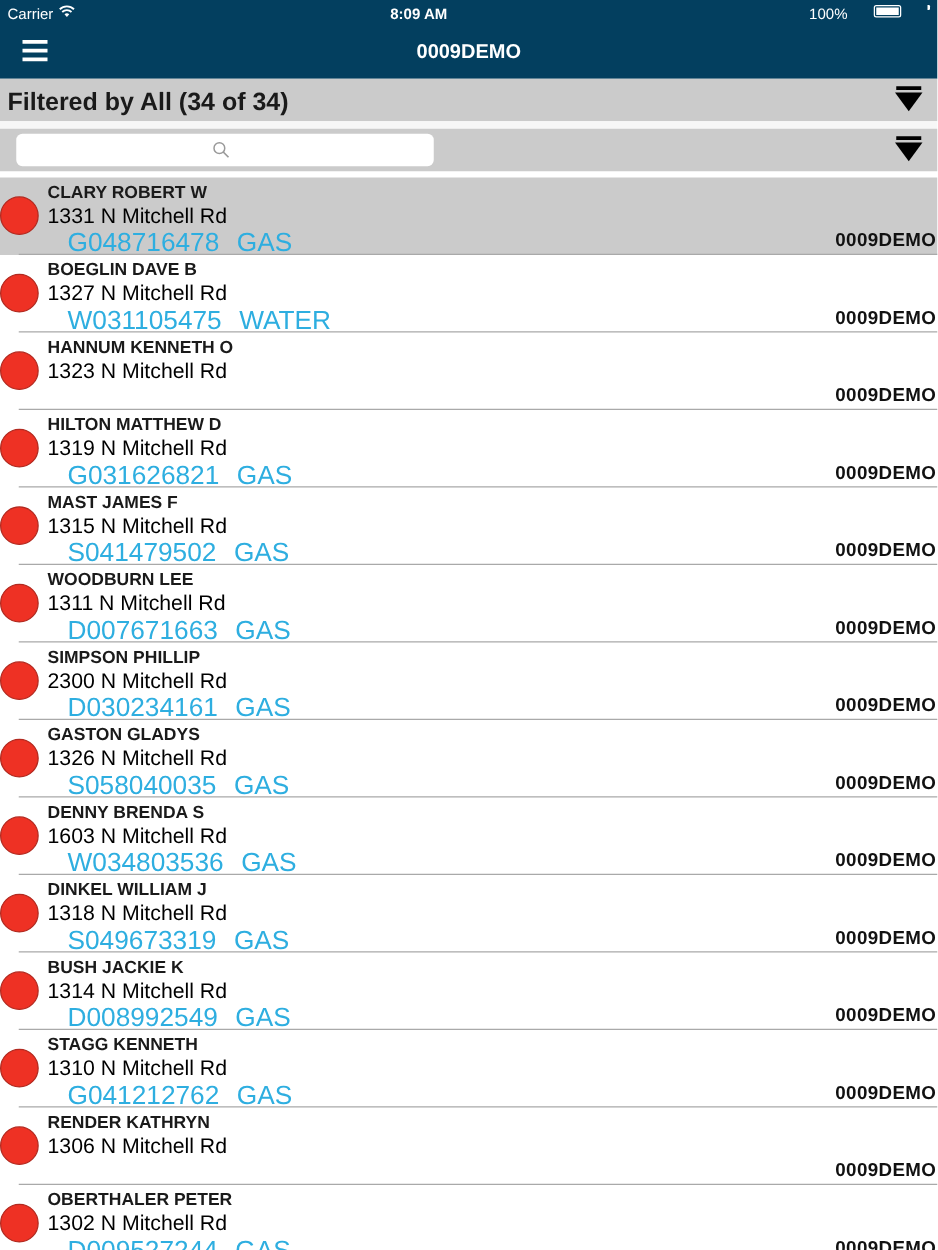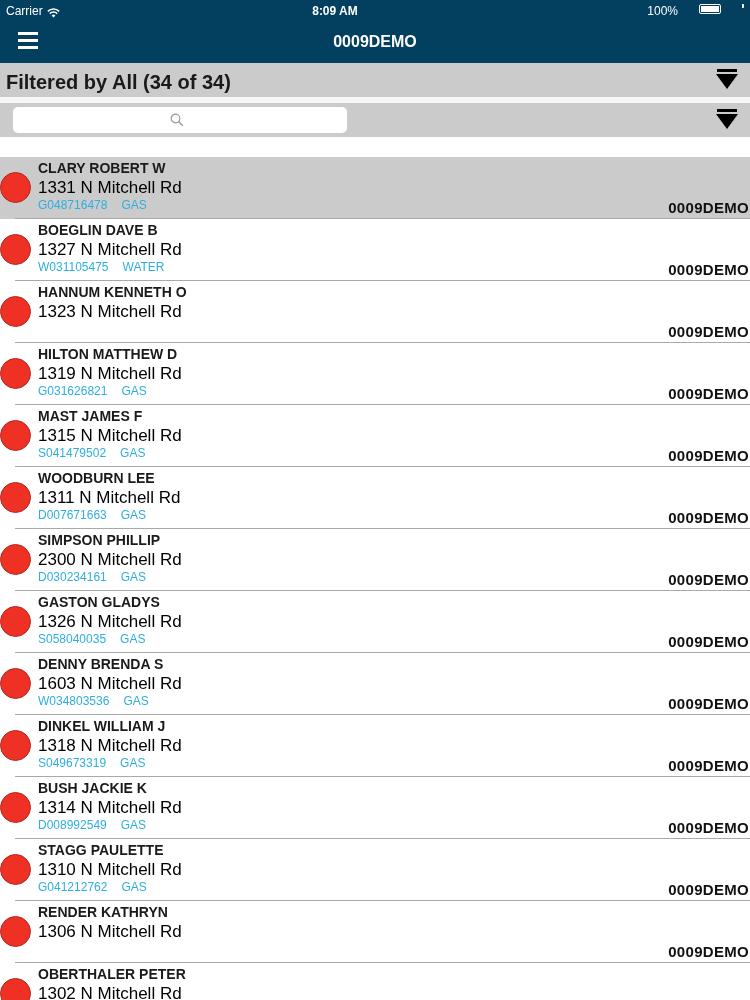--- a/index.html
+++ b/index.html
@@ -1,21 +1,21 @@
 <!DOCTYPE html>
 <html><head>
 <meta charset="utf-8">
 <style>
   * { box-sizing: border-box; margin: 0; padding: 0; }
   html, body { width: 750px; height: 1000px; overflow: hidden; background: #ffffff; }
   body { font-family: "Liberation Sans", "DejaVu Sans", sans-serif; position: relative; }
 
   .topbar { position: absolute; left: 0; top: 0; width: 750px; height: 63px; background: #033f5f; color: #fff; }
   .status { position: absolute; left: 0; top: 0; width: 750px; height: 22px; font-size: 12px; color: #fff; }
-  .status .carrier { position: absolute; left: 6px; top: 4px; display: flex; align-items: flex-end; gap: 4px; }
+  .status .carrier { position: absolute; left: 6px; top: 4px; display: flex; align-items: flex-start; gap: 4px; }
   .status .time { position: absolute; left: 0; width: 670px; top: 4px; text-align: center; font-weight: bold; }
   .status .battery { position: absolute; right: 6px; top: 4px; display: flex; align-items: flex-start; gap: 21px; }
   .batt-body { width: 22px; height: 10px; border: 1px solid #fff; border-radius: 2px; padding: 1px; position: relative; }
   .batt-body .fill { width: 100%; height: 100%; background: #fff; }
   .batt-tip { width: 2px; height: 4px; background: #fff; border-radius: 0 1px 1px 0; }
 
   .nav { position: absolute; left: 0; top: 22px; width: 750px; height: 41px; }
   .menu-btn { position: absolute; left: 18px; top: 10px; width: 20px; height: 17px; cursor: pointer; display: flex; flex-direction: column; justify-content: space-between; }
   .menu-btn span { display: block; height: 3px; background: #fff; }
   .nav-title { position: absolute; left: 0; top: 11px; width: 750px; text-align: center; font-size: 16px; font-weight: bold; color: #fff; pointer-events: none; }
@@ -28,26 +28,26 @@
 
   .gap { position: absolute; left: 0; top: 97px; width: 750px; height: 6px; background: #f7f7f7; }
 
   .search-bar { position: absolute; left: 0; top: 103px; width: 750px; height: 34px; background: #cbcbcb; }
   .search-field { position: absolute; left: 13px; top: 4px; width: 334px; height: 26px; background: #fff; border-radius: 5px; border: none; cursor: text; }
   .search-field input { width: 100%; height: 100%; border: none; outline: none; background: transparent; text-align: center; font-size: 13px; }
   .search-icon { position: absolute; left: 157px; top: 6px; width: 14px; height: 14px; pointer-events: none; }
 
   .list { position: absolute; left: 0; top: 142px; width: 750px; }
   .row { position: relative; height: 62px; cursor: pointer; }
-  .row.selected { background: #cbcbcb; margin-top: 15px; }
+  .row.selected { background: #cbcbcb; }
   .row::after { content: ""; position: absolute; left: 15px; right: 0; bottom: 0; height: 1px; background: #a9a9a9; }
   .dot { position: absolute; left: 0; top: 15px; width: 31px; height: 31px; border-radius: 50%; background: #ee3124; border: 1px solid #b22a20; }
   .name { position: absolute; left: 38px; top: 3px; font-size: 14px; font-weight: bold; color: #1a1a1a; white-space: nowrap; }
   .addr { position: absolute; left: 38px; top: 21px; font-size: 17px; color: #000000; white-space: nowrap; }
-  .meta { position: absolute; left: 38px; top: 41px; font-size: 12px; color: #2eaee0; white-space: nowrap; }
+  .meta { position: absolute; left: 54px; top: 41px; font-size: 21px; color: #2eaee0; white-space: nowrap; }
   .meta .svc { margin-left: 14px; }
   .route { position: absolute; right: 1px; top: 42px; font-size: 15px; font-weight: bold; color: #111; letter-spacing: 0.3px; }
 </style>
 </head>
 <body>
 
 <div class="topbar">
   <div class="status">
     <div class="carrier">
       <span>Carrier</span>
@@ -192,21 +192,21 @@
     <div class="dot"></div>
     <div class="name">BUSH JACKIE K</div>
     <div class="addr">1314 N Mitchell Rd</div>
     <div class="meta">
       <span class="mtr">D008992549</span><span class="svc">GAS</span>
     </div>
     <div class="route">0009DEMO</div>
   </div>
     <div class="row">
     <div class="dot"></div>
-    <div class="name">STAGG PAULETTE</div>
+    <div class="name">STAGG KENNETH</div>
     <div class="addr">1310 N Mitchell Rd</div>
     <div class="meta">
       <span class="mtr">G041212762</span><span class="svc">GAS</span>
     </div>
     <div class="route">0009DEMO</div>
   </div>
     <div class="row">
     <div class="dot"></div>
     <div class="name">RENDER KATHRYN</div>
     <div class="addr">1306 N Mitchell Rd</div>

